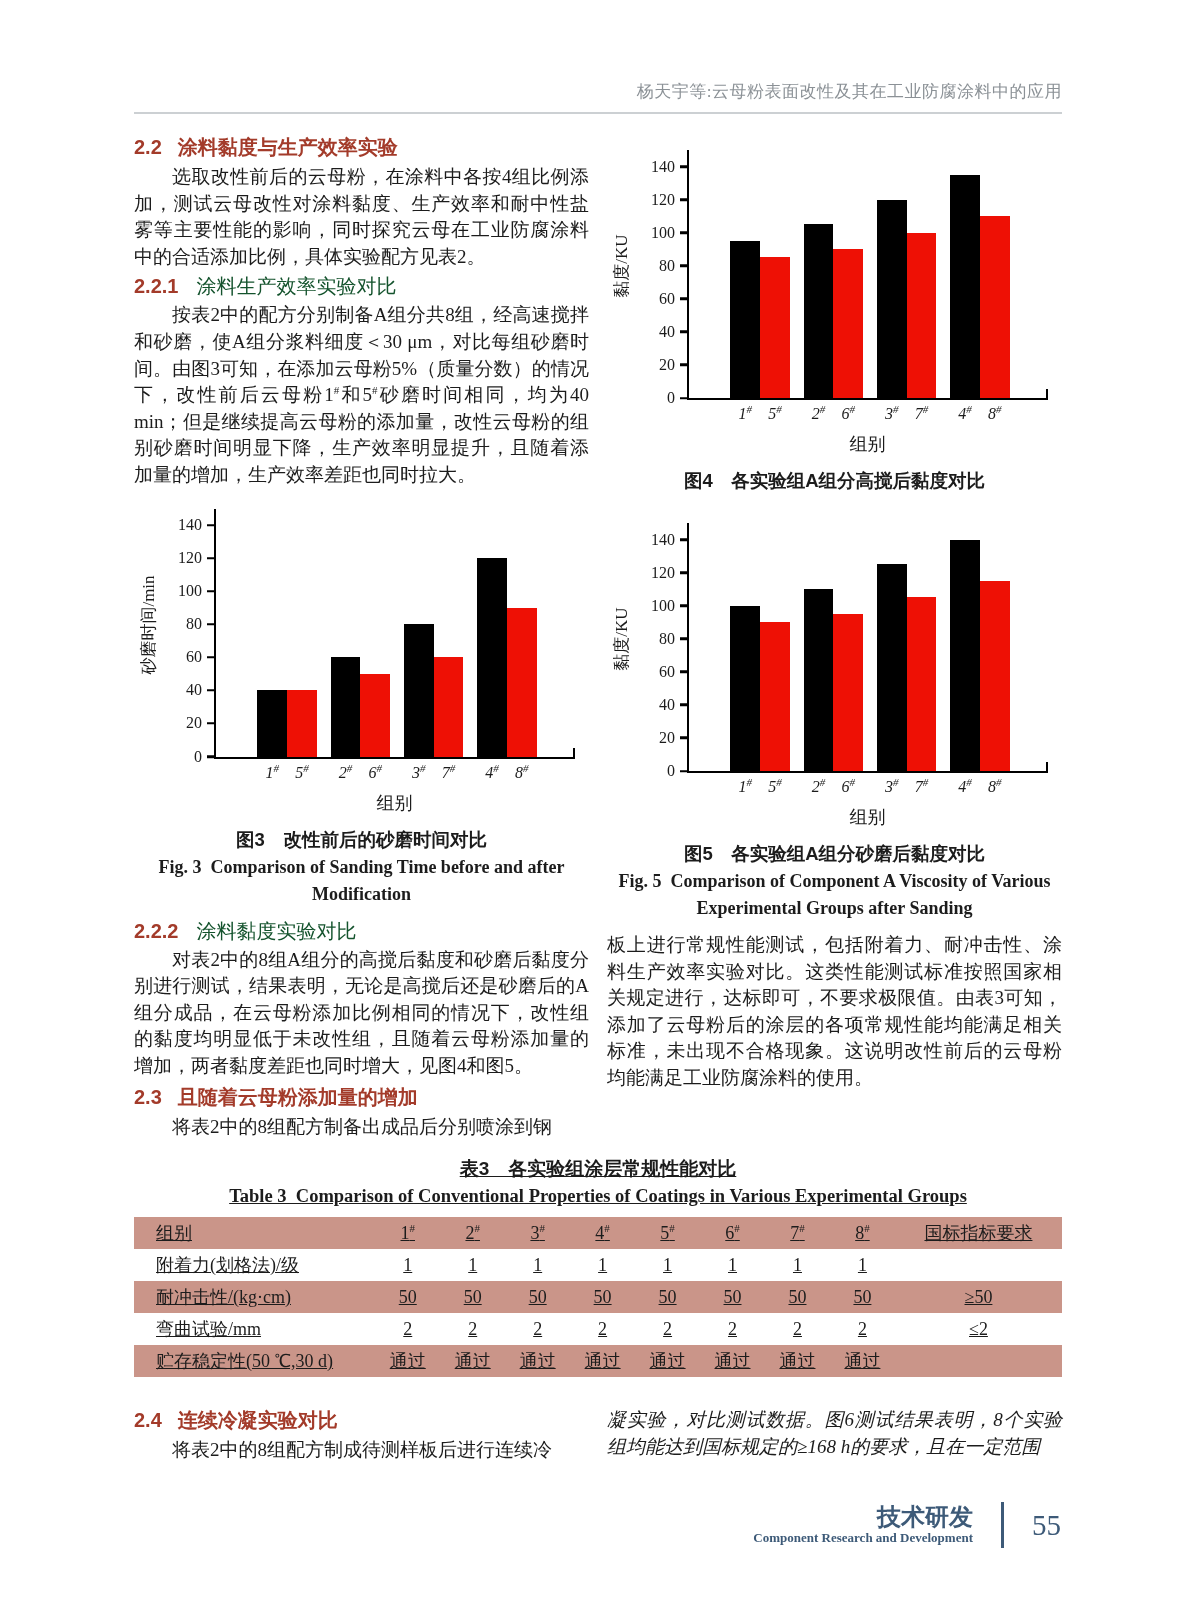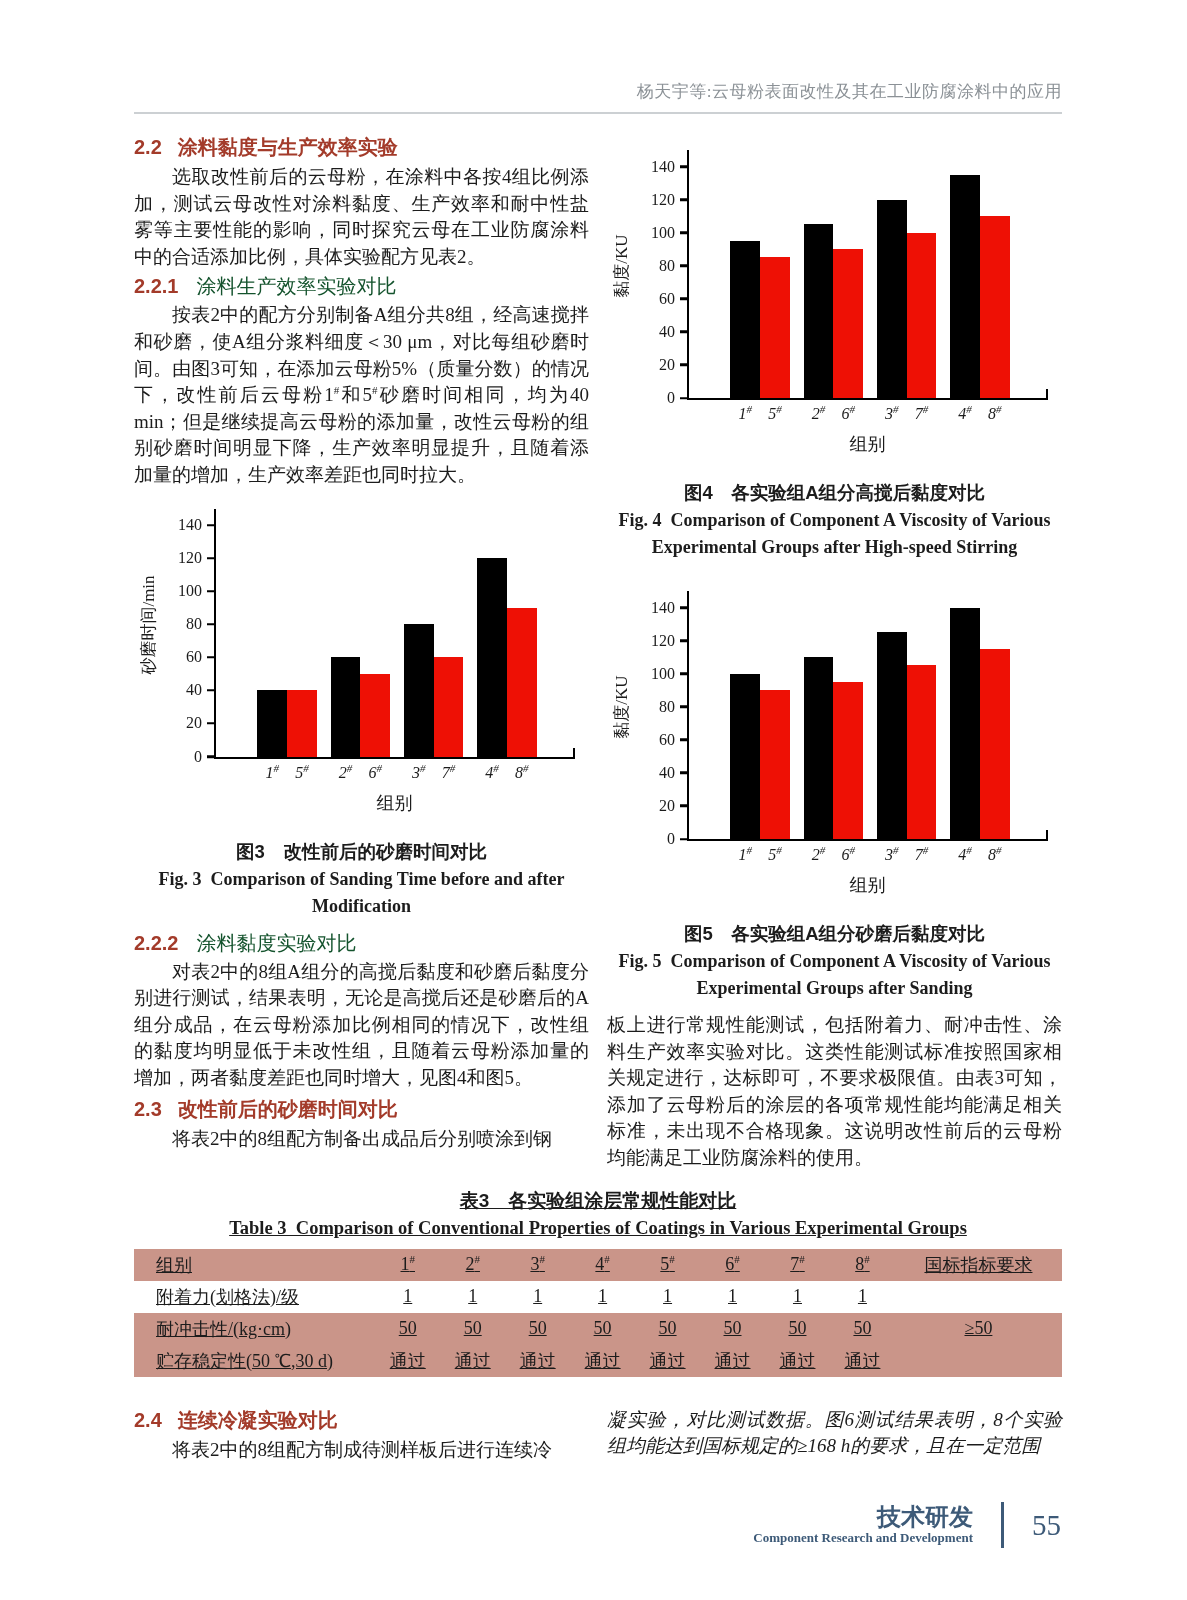--- a/index.html
+++ b/index.html
@@ -44,21 +44,21 @@
   .ytick-mark { position:absolute; right:100%; width:9px; height:2.5px; background:#000; transform:translateY(50%); }
   .ytick-lab  { position:absolute; right:calc(100% + 14px); transform:translateY(50%);
                 font-size:16px; line-height:1;margin-top:20px; }
   .bar { position:absolute; bottom:0; }
   .xtick { position:absolute; top:calc(100% + 7px); transform:translateX(-50%);
            font-size:16px; font-style:italic; white-space:nowrap; }
   .xend-tick { position:absolute; right:0; bottom:0; width:2.5px; height:9px; background:#000; }
   .chart .xlabel { position:absolute; bottom:0; left:80px; right:14px; text-align:center; font-size:18px; }
 
   .cap-zh { text-align:center; font-family:"Liberation Sans", sans-serif; font-weight:bold;
-            font-size:18.5px; margin-top:24px; }
+            font-size:18.5px; margin-top:12px; }
   .cap-en { text-align:center; font-weight:bold; font-size:18px; line-height:1.5;
             margin:2px auto 8px; max-width:460px; }
 
   
   .table-block { margin-top:16px;text-decoration:underline; }
   .tbl-title-zh { text-align:center; font-family:"Liberation Sans", sans-serif; font-weight:bold; font-size:19px; }
   .tbl-title-en { text-align:center; font-weight:bold; font-size:18.5px; margin-top:4px; }
   table.props { width:100%; border-collapse:collapse; table-layout:fixed; margin-top:10px; font-size:18px; }
   table.props td { text-align:center; padding:4px 2px; height:26px; vertical-align:middle; }
   table.props td.lbl { text-align:left; padding-left:22px; }
@@ -137,21 +137,21 @@
         </div>
         <div class="cap-zh">图3　改性前后的砂磨时间对比</div>
         <div class="cap-en">Fig. 3&nbsp;&nbsp;Comparison of Sanding Time before and after Modification</div>
 
         <div class="h-sub">
           <span class="num">2.2.2</span><span class="t">涂料黏度实验对比</span>
         </div>
         <div class="para">对表2中的8组A组分的高搅后黏度和砂磨后黏度分别进行测试，结果表明，无论是高搅后还是砂磨后的A组分成品，在云母粉添加比例相同的情况下，改性组的黏度均明显低于未改性组，且随着云母粉添加量的增加，两者黏度差距也同时增大，见图4和图5。</div>
 
         <div class="h-main">
-          <span class="num">2.3</span><span>改性前后的砂磨时间对比</span>
+          <span class="num">2.3</span><span>且随着云母粉添加量的增加</span>
         </div>
         <div class="para">将表2中的8组配方制备出成品后分别喷涂到钢</div>
       </div>
 
       <div class="col">
         <div class="chart">
           <div class="ylabel">黏度/KU</div>
           <div class="plot">
               <div class="xend-tick"></div>
               <div class="ytick-mark" style="bottom: 0%;"></div>
@@ -183,21 +183,20 @@
               <div class="bar" style="left: 60.6%; width: 8.3%; height: 66.6667%; background: rgb(238, 16, 5);"></div>
               <div class="xtick" style="left: 64.75%;">7<sup>#</sup></div>
               <div class="bar" style="left: 72.7%; width: 8.3%; height: 90%; background: rgb(0, 0, 0);"></div>
               <div class="xtick" style="left: 76.85%;">4<sup>#</sup></div>
               <div class="bar" style="left: 81%; width: 8.3%; height: 73.3333%; background: rgb(238, 16, 5);"></div>
               <div class="xtick" style="left: 85.15%;">8<sup>#</sup></div>
             </div>
           <div class="xlabel">组别</div>
         </div>
         <div class="cap-zh">图4　各实验组A组分高搅后黏度对比</div>
-        <div class="cap-en">Fig. 4&nbsp;&nbsp;Comparison of Component A Viscosity of Various Experimental Groups after High-speed Stirring</div>
 
         <div class="chart" style="margin-top:18px;">
           <div class="ylabel">黏度/KU</div>
           <div class="plot">
               <div class="xend-tick"></div>
               <div class="ytick-mark" style="bottom: 0%;"></div>
               <div class="ytick-lab" style="bottom: 0%;">0</div>
               <div class="ytick-mark" style="bottom: 13.3333%;"></div>
               <div class="ytick-lab" style="bottom: 13.3333%;">20</div>
               <div class="ytick-mark" style="bottom: 26.6667%;"></div>
@@ -284,20 +283,32 @@
               <td>50</td>
               <td>50</td>
               <td>50</td>
               <td>50</td>
               <td>50</td>
               <td>50</td>
               <td>50</td>
               <td>50</td>
               <td>≥50</td>
             </tr>
+            <tr>
+              <td class="lbl">弯曲试验/mm</td>
+              <td>2</td>
+              <td>2</td>
+              <td>2</td>
+              <td>2</td>
+              <td>2</td>
+              <td>2</td>
+              <td>2</td>
+              <td>2</td>
+              <td>≤2</td>
+            </tr>
             <tr class="pink">
               <td class="lbl">贮存稳定性(50 ℃,30 d)</td>
               <td>通过</td>
               <td>通过</td>
               <td>通过</td>
               <td>通过</td>
               <td>通过</td>
               <td>通过</td>
               <td>通过</td>
               <td>通过</td>

